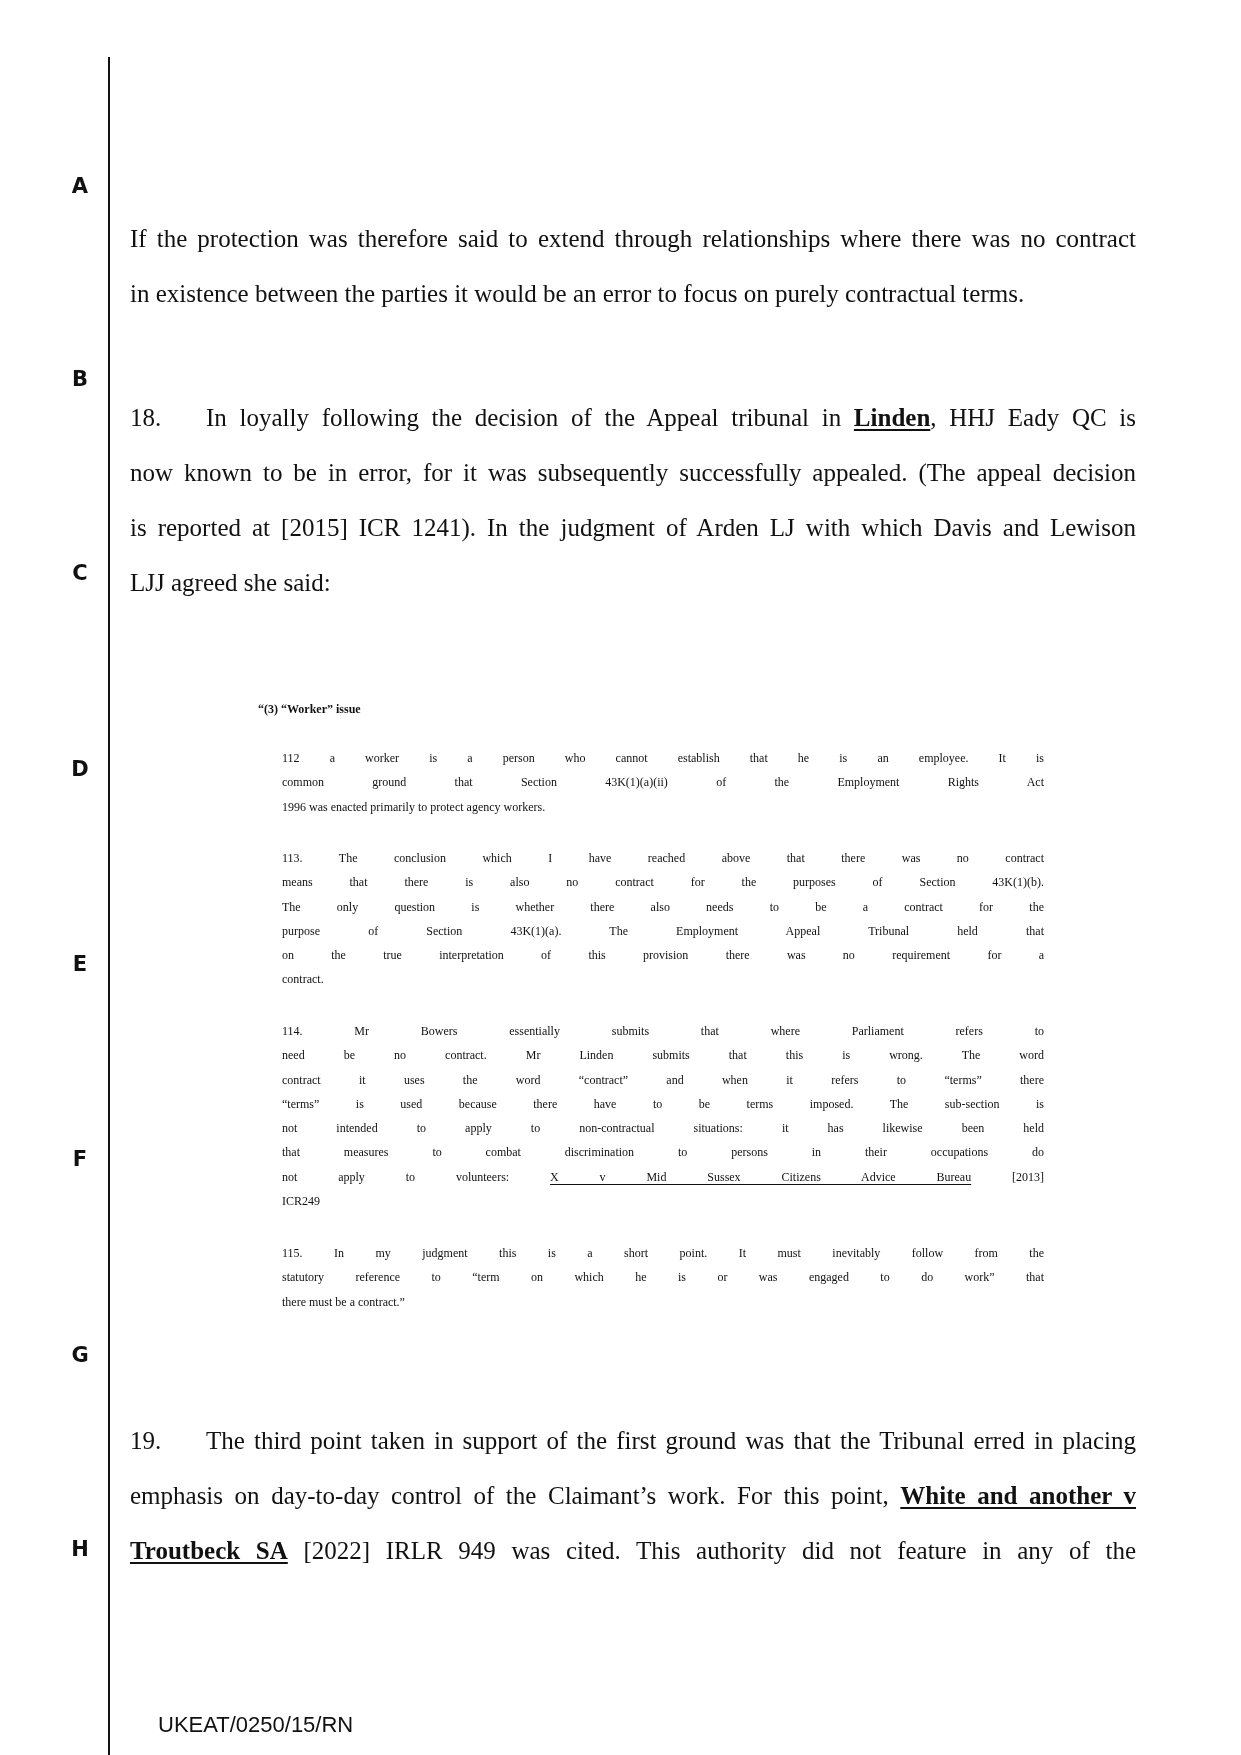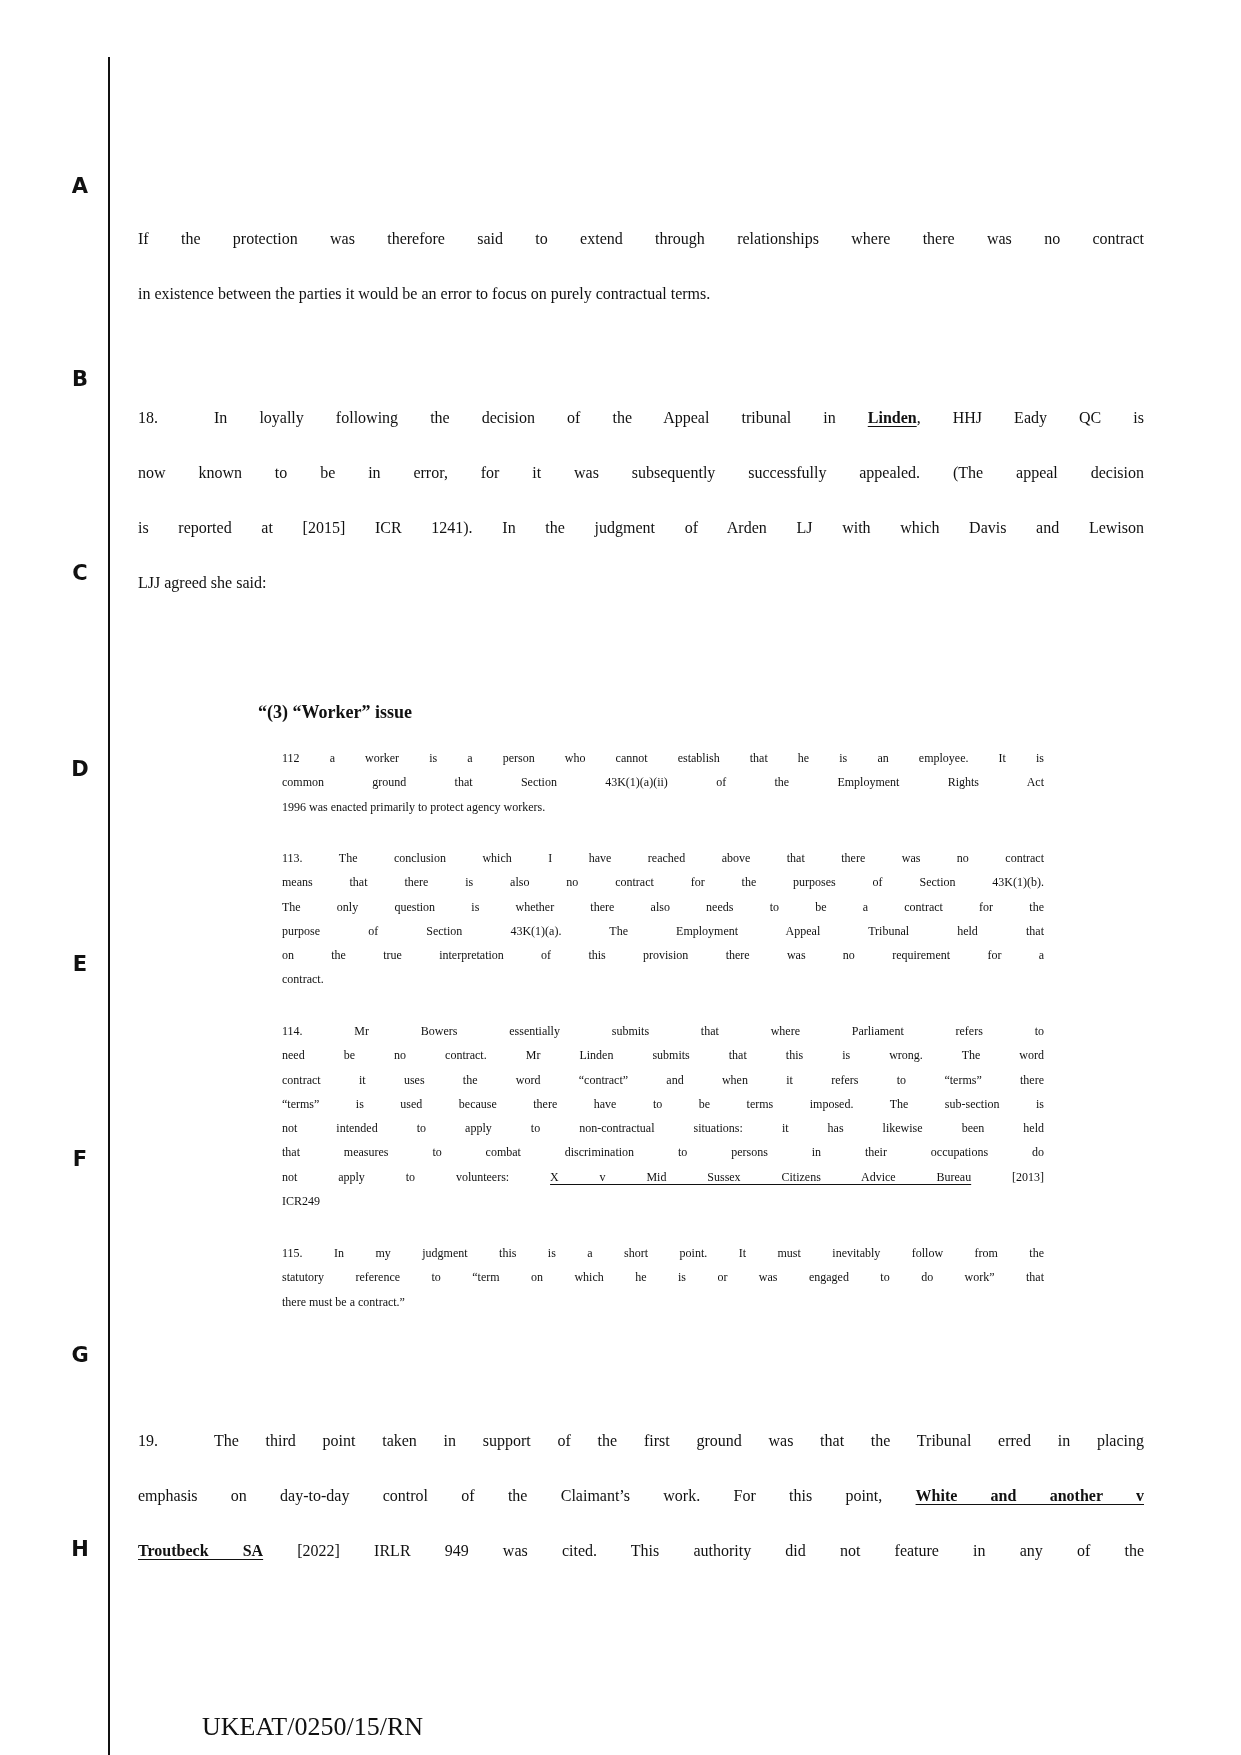--- a/index.html
+++ b/index.html
@@ -1,29 +1,29 @@
 <!DOCTYPE html>
 <html><head>
 <meta charset="utf-8">
 <style>
   html, body { margin: 0; padding: 0; background: #ffffff; }
   body { width: 1241px; height: 1755px; position: relative; overflow: hidden; color: #111; }
   .rule { position: absolute; left: 108px; top: 57px; width: 2px; height: 1698px; background: #111; }
   .margin-letter { position: absolute; left: 70px; width: 20px; font-family: "DejaVu Sans", "Liberation Sans", sans-serif; font-weight: bold; font-size: 21px; color: #111; text-align: center; }
-  .body-text { position: absolute; left: 138px; width: 1006px; font-family: "Liberation Serif", "DejaVu Serif", serif; font-size: 16px; line-height: 55px; text-align: justify; }
+  .body-text { position: absolute; left: 130px; width: 1006px; font-family: "Liberation Serif", "DejaVu Serif", serif; font-size: 25px; line-height: 55px; text-align: justify; }
   .body-line { display: block; white-space: nowrap; text-align-last: justify; }
   .body-line.last { text-align-last: left; }
   .para-num { display: inline-block; width: 76px; }
   .case { font-weight: bold; text-decoration: underline; text-underline-offset: 3px; }
   .quote { position: absolute; left: 282px; width: 762px; font-family: "Liberation Serif", "DejaVu Serif", serif; font-weight: normal; font-size: 12px; line-height: 24.3px; }
-  .quote-heading { position: absolute; left: 258px; top: 702px; font-family: "Liberation Serif", "DejaVu Serif", serif; font-weight: bold; font-size: 18px; }
+  .quote-heading { position: absolute; left: 258px; top: 702px; font-family: "Liberation Serif", "DejaVu Serif", serif; font-weight: bold; font-size: 12px; }
   .qline { display: block; white-space: nowrap; text-align: justify; text-align-last: justify; }
   .qline.last { text-align-last: left; }
   .qcase { text-decoration: underline; text-underline-offset: 3px; }
-  .footer { position: absolute; left: 158px; top: 1712px; font-family: Liberation Serif, serif; font-size: 26px; margin-left: 44px; }
+  .footer { position: absolute; left: 158px; top: 1712px; font-family: Liberation Sans, sans-serif; font-size: 22px; }
 </style>
 </head>
 <body>
 
 <div class="rule"></div>
 
 <div class="margin-letter" style="top:174px">A</div>
 <div class="margin-letter" style="top:367px">B</div>
 <div class="margin-letter" style="top:561px">C</div>
 <div class="margin-letter" style="top:757px">D</div>

